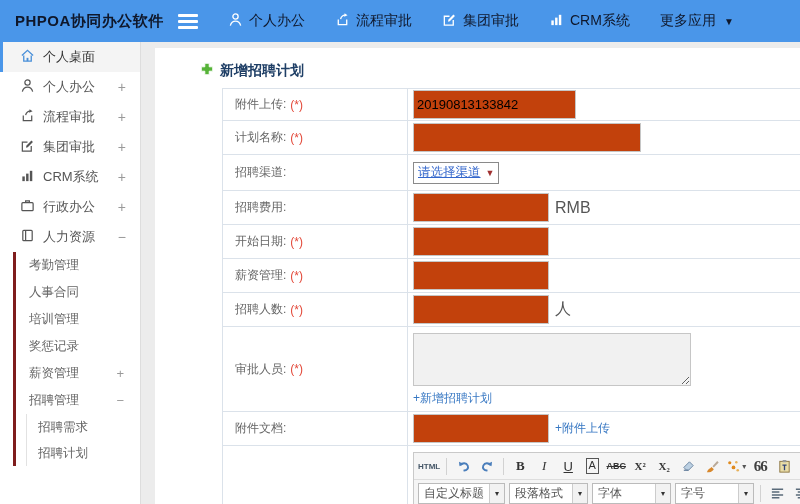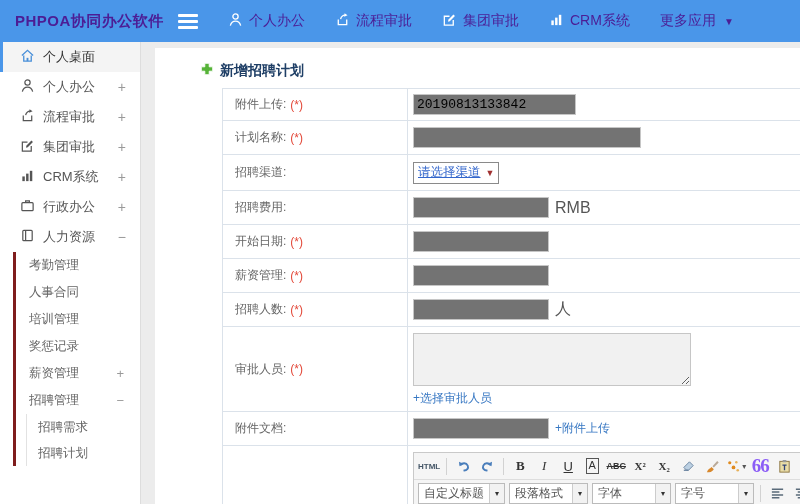--- a/index.html
+++ b/index.html
@@ -1,20 +1,20 @@
 <!DOCTYPE html>
 <html><head>
 <meta charset="utf-8">
 <style>
   * { margin:0; padding:0; box-sizing:border-box; }
   html,body { width:800px; height:504px; overflow:hidden; }
   body { font-family:"Liberation Sans","DejaVu Sans",sans-serif; background:#ececec; }
 
   
-  .topbar { height:42px; background:#4a96e9; display:flex; align-items:center; color:#4c1d95; }
+  .topbar { height:42px; background:#4a96e9; display:flex; align-items:center; color:#0f172a; }
   .brand { font-size:15px; font-weight:bold; padding-left:15px; width:178px; letter-spacing:.5px; }
   .hamburger { width:20px; display:flex; flex-direction:column; gap:3px; cursor:pointer; margin-right:30px; }
   .hamburger span { display:block; height:3px; background:#fff; border-radius:1px; }
   .topmenu { display:flex; align-items:center; gap:30px; font-size:14px; }
   .topmenu-item { display:flex; align-items:center; gap:6px; cursor:pointer; white-space:nowrap; }
   .topmenu-item svg { width:15px; height:15px; }
   .caret-down { font-size:10px; margin-left:2px; }
 
   
   .bodywrap { display:flex; height:462px; background:#ececec; }
@@ -39,21 +39,21 @@
   .page-title svg { width:14px; height:14px; }
   .page-title .txt { font-size:14px; font-weight:bold; color:#1f3f66; }
 
   .form-table { margin:8px 0 0 67px; width:690px; border-top:1px solid #dbe2ea; border-left:1px solid #dbe2ea; font-size:12px; color:#666; }
   .form-row { display:flex; border-bottom:1px solid #dbe2ea; align-items:stretch; }
   .cell-label { width:185px; flex:none; border-right:1px solid #dbe2ea; display:flex; align-items:center; padding-left:12px; gap:4px; }
   .req { color:#e3493a; }
   .cell-value { flex:1; display:flex; align-items:center; padding-left:5px; gap:6px; }
   .cell-value.top { align-items:flex-start; }
 
-  input[type=text] { height:21px; border:1px solid #c6c6c6; font-size:13px; padding:0 3px; font-family:Liberation Mono, monospace; background:#737373; }
+  input[type=text] { height:29px; border:1px solid #c6c6c6; font-size:13px; padding:0 3px; font-family:Liberation Sans, sans-serif; background:#c2410c; }
   .w160 { width:163px; } .w228 { width:228px; } .w135 { width:136px; }
   .suffix { color:#555; font-size:16px; }
 
   .fake-select { display:inline-flex; align-items:center; border:1px solid #8a8a8a; background:#fff; height:22px; padding:0 4px; cursor:pointer; gap:5px; }
   .fake-select .sel-txt { color:#3366cc; text-decoration:underline; font-size:12.5px; }
   .fake-select .sel-caret { color:#a03030; font-size:9px; }
 
   textarea.approvers { width:278px; height:53px; background:#f1f1f1; border:1px solid #c6c6c6; resize:both; margin-top:4px; }
   .blue-link { color:#3878c3; font-size:12px; text-decoration:none; cursor:pointer; }
   .approver-col { display:flex; flex-direction:column; gap:4px; padding:2px 0 4px 0; }
@@ -65,21 +65,21 @@
   .ed-toolbar2 { border-bottom:1px solid #ccc; }
   .ed-btn { display:inline-flex; align-items:center; justify-content:center; min-width:20px; height:20px; cursor:pointer; border-radius:2px; color:#333; font-size:13px; }
   .ed-btn svg { width:15px; height:15px; }
   .ed-sep { width:1px; height:17px; background:#d2d2d2; margin:0 2px; flex:none; }
   .b-bold { font-family:"Liberation Serif","DejaVu Serif",serif; font-weight:bold; }
   .b-italic { font-family:"Liberation Serif","DejaVu Serif",serif; font-style:italic; }
   .b-under { text-decoration:underline; }
   .b-boxA { border:1px solid #555; font-size:11px; padding:0 2px; height:16px; }
   .b-strike { text-decoration:line-through; font-size:9px; font-weight:bold; }
   .b-supsub { font-size:11px; font-weight:bold; font-family:"Liberation Serif","DejaVu Serif",serif; }
-  .b-quote { font-family:"Liberation Serif","DejaVu Serif",serif; font-weight:bold; font-size:19px; letter-spacing:-1px; color:#8b5cf6; }
+  .b-quote { font-family:"Liberation Serif","DejaVu Serif",serif; font-weight:bold; font-size:15px; letter-spacing:-1px; color:#404040; }
   .b-drop { font-size:8px; color:#555; margin-left:1px; }
   .combo { display:inline-flex; align-items:stretch; border:1px solid #bbb; background:#fff; height:21px; cursor:pointer; }
   .combo .ct { display:flex; align-items:center; padding:0 5px; font-size:12px; color:#555; }
   .combo .cc { display:flex; align-items:center; justify-content:center; width:15px; border-left:1px solid #ccc; font-size:8px; color:#333; background:#f2f2f2; }
   .c86 .ct { width:70px; } .c78 .ct { width:62px; }
 </style>
 </head>
 <body>
 
 <div class="topbar">
@@ -305,21 +305,21 @@
       </div>
 
       <div class="form-row" style="min-height:80px;">
         <div class="cell-label">
           <span>审批人员:</span>
           <span class="req">(*)</span>
         </div>
         <div class="cell-value top">
           <div class="approver-col">
             <textarea class="approvers" style=""></textarea>
-            <a class="blue-link">+选择审批人员</a>
+            <a class="blue-link">+新增招聘计划</a>
           </div>
         </div>
       </div>
 
       <div class="form-row" style="min-height:34px;">
         <div class="cell-label">
           <span>附件文档:</span>
         </div>
         <div class="cell-value">
           <input type="text" class="w135" style="">

